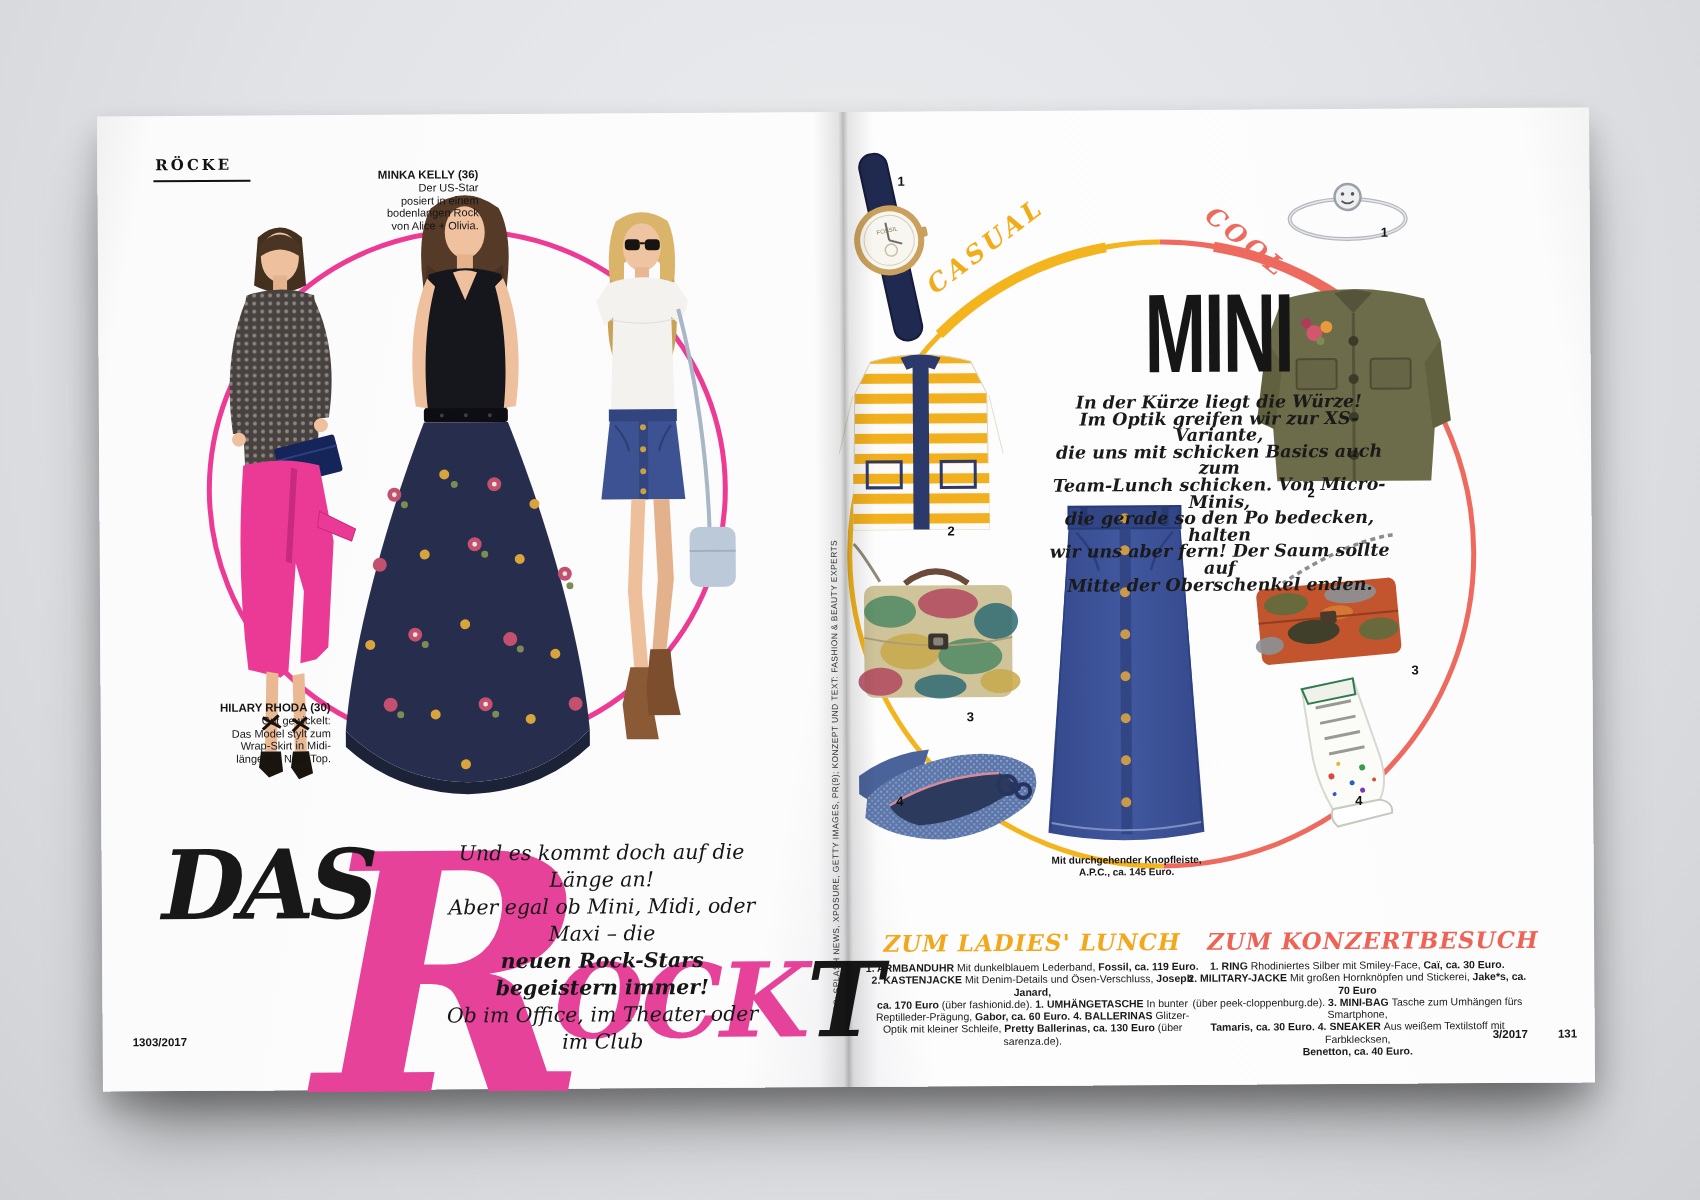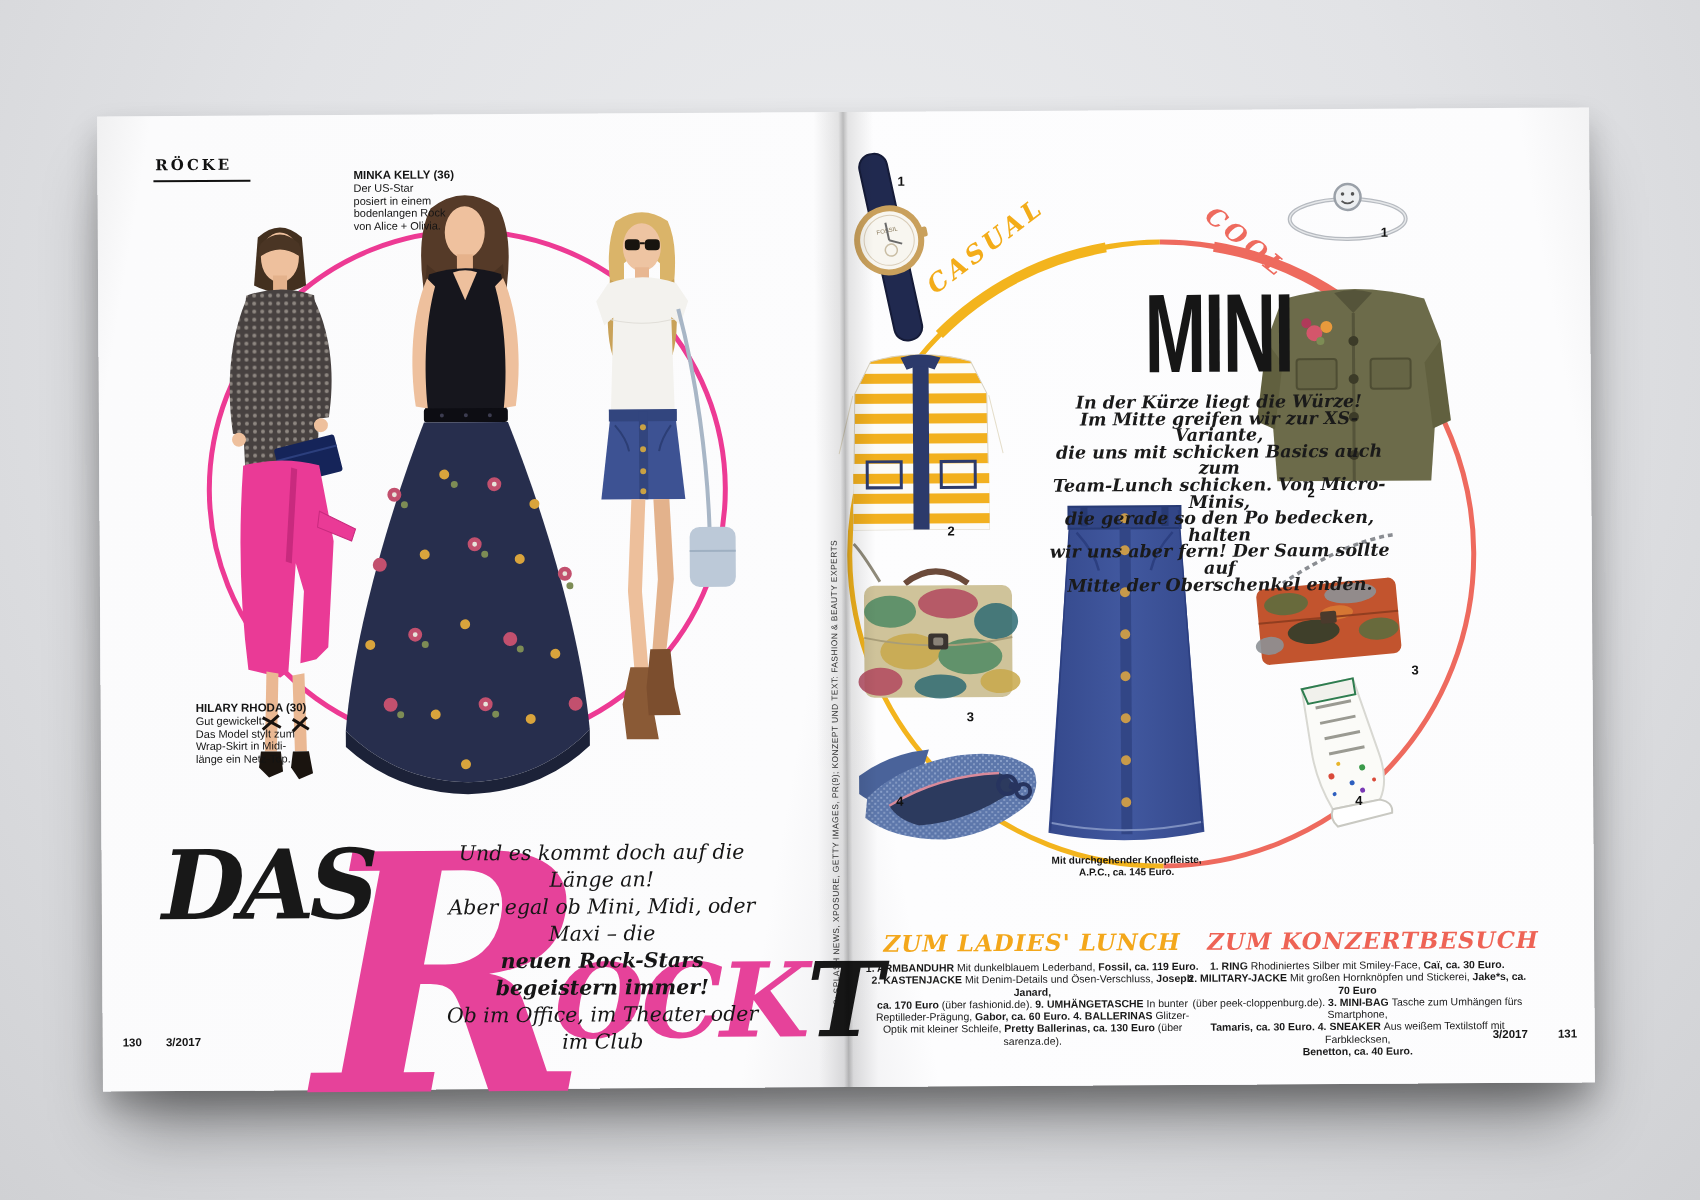--- a/index.html
+++ b/index.html
@@ -18,40 +18,40 @@
   .page.left{left:0;background:linear-gradient(100deg,#f0f0f1 0%,#fbfbfc 6%,#fcfcfd 88%,#efeff1 100%);}
   .page.right{left:746px;background:linear-gradient(260deg,#f3f3f4 0%,#fcfcfd 8%,#fdfdfe 90%,#f0f0f2 100%);}
   .spine{position:absolute;left:716px;top:0;width:60px;height:975px;z-index:40;pointer-events:none;
     background:linear-gradient(90deg,rgba(0,0,0,0) 0%,rgba(0,0,0,.10) 42%,rgba(0,0,0,.26) 50%,rgba(0,0,0,.10) 58%,rgba(0,0,0,0) 100%);}
   .abs{position:absolute;}
 
   
   .kicker{left:38px;top:40px;font-family:"DejaVu Serif",serif;font-weight:700;font-size:15px;
     letter-spacing:3px;color:#111;border-bottom:2.5px solid #111;padding:0 18px 6px 2px;z-index:6;margin-left:18px;}
   .circle-left{left:105px;top:112px;z-index:1;}
-  .celeb-cap{z-index:6;font-size:11px;line-height:12.8px;color:#141414;}
+  .celeb-cap{z-index:6;font-size:11px;line-height:12.8px;color:#141414;text-align:right;}
   .celeb-cap .name{font-weight:700;font-size:11.5px;}
   .cap-minka{left:256px;top:54px;width:125px;}
   .cap-hilary{left:95px;top:574px;width:135px;margin-top:12px;}
   .cap-ali{left:560px;top:506px;width:128px;}
   .fig{z-index:3;}
 
   .title-das{left:60px;top:722px;font-family:"DejaVu Serif",serif;font-style:italic;font-weight:700;
     font-size:96px;line-height:1;letter-spacing:-5px;color:#181818;z-index:8;}
   .title-R{left:212px;top:696px;font-family:"DejaVu Serif",serif;font-style:italic;font-weight:700;
     font-size:330px;line-height:1;color:#e6429a;z-index:7;}
   .title-ockt{left:452px;top:836px;font-family:"DejaVu Serif",serif;font-style:italic;font-weight:700;
     font-size:103px;line-height:1;letter-spacing:-3px;z-index:8;white-space:nowrap;}
   .title-ockt .pink{color:#e6429a;}
   .title-ockt .black{color:#181818;}
   .intro-left{left:342px;top:726px;width:316px;text-align:center;z-index:9;
     font-family:"DejaVu Serif",serif;font-style:italic;font-size:20.5px;line-height:27px;color:#161616;}
   .intro-left .b{font-weight:700;}
   .footer{z-index:9;display:flex;font-size:11.5px;font-weight:700;color:#161616;}
-  .footer-left{left:20px;top:920px;gap:24px;}
+  .footer-left{left:30px;top:920px;}
   .footer-right{left:1390px;top:920px;gap:30px;}
 
   
   .ring-svg{left:746px;top:0;z-index:1;}
   .arc-label{z-index:5;font-family:"DejaVu Serif",serif;font-style:italic;font-weight:700;
     font-size:25px;letter-spacing:4px;white-space:nowrap;}
   .lbl-casual{left:818px;top:120px;color:#f3ac19;transform:rotate(-37deg);}
   .lbl-cool{left:1100px;top:118px;color:#ee6a5e;transform:rotate(39deg);}
   .headline{left:950px;top:168px;width:340px;text-align:center;z-index:6;}
   .headline span{display:inline-block;font-size:112px;line-height:1;font-weight:900;color:#161616;
@@ -257,21 +257,21 @@
     <path d="M95 223 A312 312 0 0 1 262 137" fill="none" stroke="#f3b41d" stroke-width="10"></path>
     <path d="M370 137 A312 312 0 0 1 537 223" fill="none" stroke="#ee6a5e" stroke-width="10"></path>
   </svg>
 
   <div class="abs arc-label lbl-casual">CASUAL</div>
   <div class="abs arc-label lbl-cool">COOL</div>
 
   <div class="abs headline"><span>MINI</span></div>
   <div class="abs intro-right">
       <div><span>In der Kürze liegt die Würze!</span></div>
-      <div><span>Im Mitte greifen wir zur XS-Variante,</span></div>
+      <div><span>Im Optik greifen wir zur XS-Variante,</span></div>
       <div><span>die uns mit schicken Basics auch zum</span></div>
       <div><span>Team-Lunch schicken. Von Micro-Minis,</span></div>
       <div><span>die gerade so den Po bedecken, halten</span></div>
       <div><span>wir uns aber fern! Der Saum sollte auf</span></div>
       <div><span>Mitte der Oberschenkel enden.</span></div>
     </div>
 
   <svg class="abs prod" style="left:745px;top:36px" width="100" height="200" viewBox="0 0 100 200">
     <g transform="rotate(-12 50 100)">
       <rect x="34" y="4" width="28" height="190" rx="13" fill="#20294f"></rect>
@@ -438,21 +438,21 @@
   </svg>
   <div class="abs skirt-cap">
       <div><span>Mit durchgehender Knopfleiste,</span></div>
       <div><span>A.P.C., ca. 145 Euro.</span></div>
     </div>
 
   <div class="abs shop-head head-lunch">ZUM LADIES' LUNCH</div>
   <div class="abs shop-lines lines-lunch">
       <div><span class="b">1. ARMBANDUHR </span><span>Mit dunkelblauem Lederband, </span><span class="b">Fossil, ca. 119 Euro.</span></div>
       <div><span class="b">2. KASTENJACKE </span><span>Mit Denim-Details und Ösen-Verschluss, </span><span class="b">Joseph Janard,</span></div>
-      <div><span class="b">ca. 170 Euro </span><span>(über fashionid.de).  </span><span class="b">9. UMHÄNGETASCHE </span><span>In bunter</span></div>
+      <div><span class="b">ca. 170 Euro </span><span>(über fashionid.de).  </span><span class="b">1. UMHÄNGETASCHE </span><span>In bunter</span></div>
       <div><span>Reptilleder-Prägung, </span><span class="b">Gabor, ca. 60 Euro.  4. BALLERINAS </span><span>Glitzer-</span></div>
       <div><span>Optik mit kleiner Schleife, </span><span class="b">Pretty Ballerinas, ca. 130 Euro </span><span>(über sarenza.de).</span></div>
     </div>
 
   <div class="abs shop-head head-konzert">ZUM KONZERTBESUCH</div>
   <div class="abs shop-lines lines-konzert">
       <div><span class="b">1. RING </span><span>Rhodiniertes Silber mit Smiley-Face, </span><span class="b">Caï, ca. 30 Euro.</span></div>
       <div><span class="b">2. MILITARY-JACKE </span><span>Mit großen Hornknöpfen und Stickerei, </span><span class="b">Jake*s, ca. 70 Euro</span></div>
       <div><span>(über peek-cloppenburg.de).  </span><span class="b">3. MINI-BAG </span><span>Tasche zum Umhängen fürs Smartphone,</span></div>
       <div><span class="b">Tamaris, ca. 30 Euro.  4. SNEAKER </span><span>Aus weißem Textilstoff mit Farbklecksen,</span></div>

